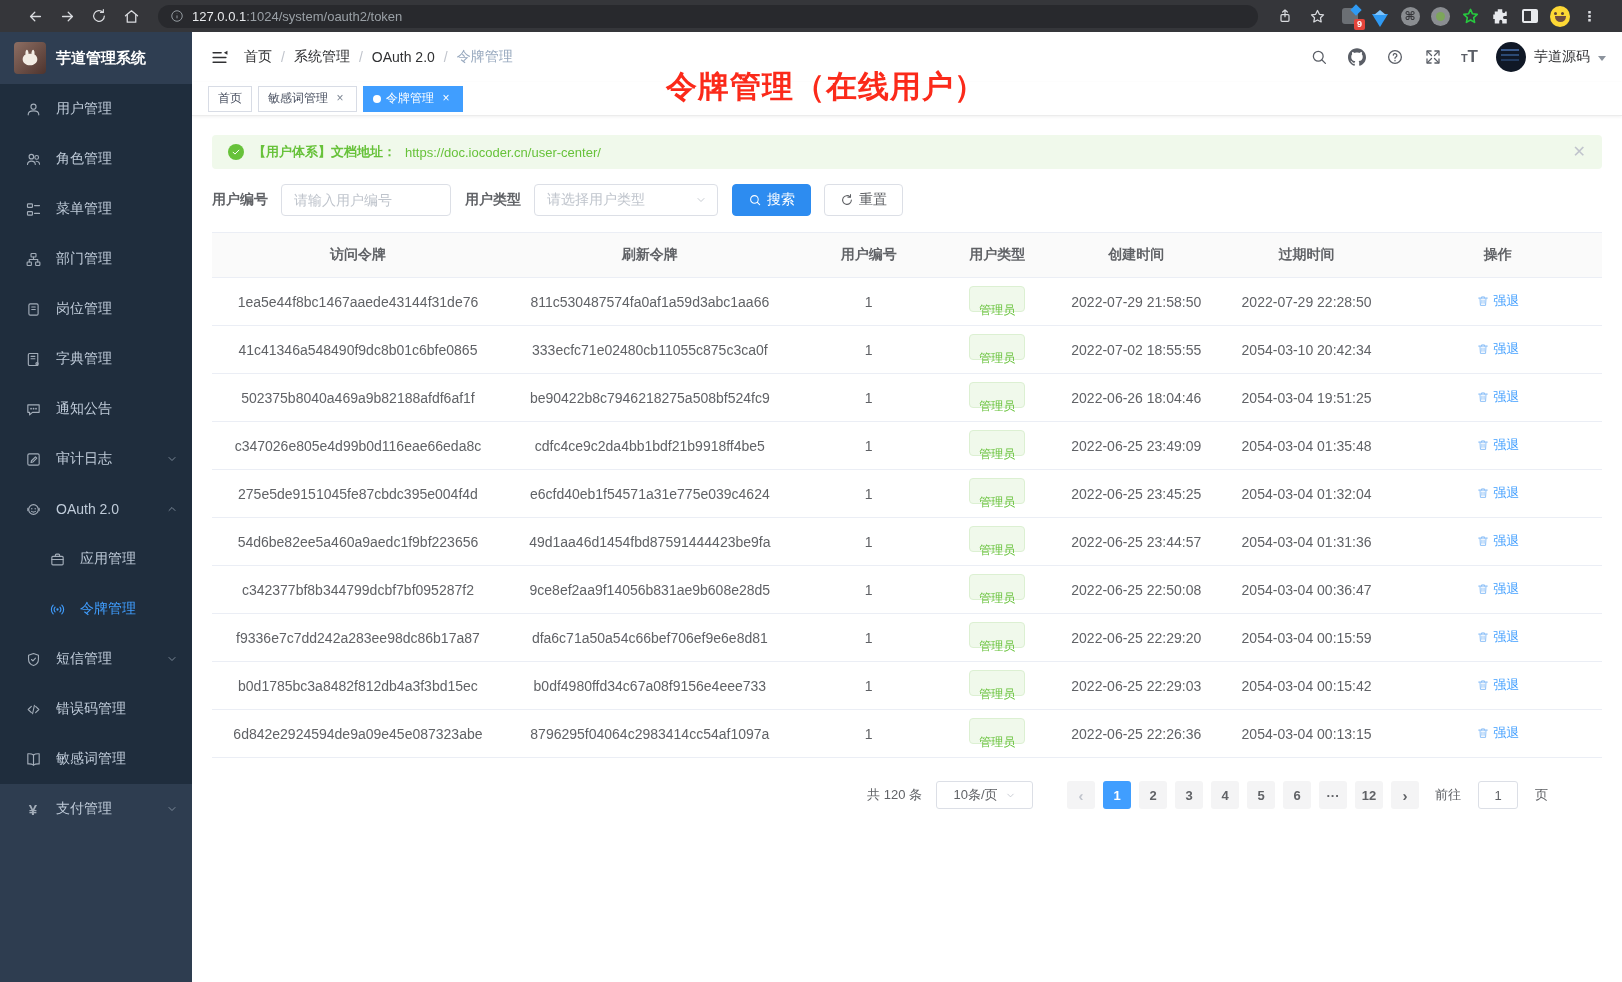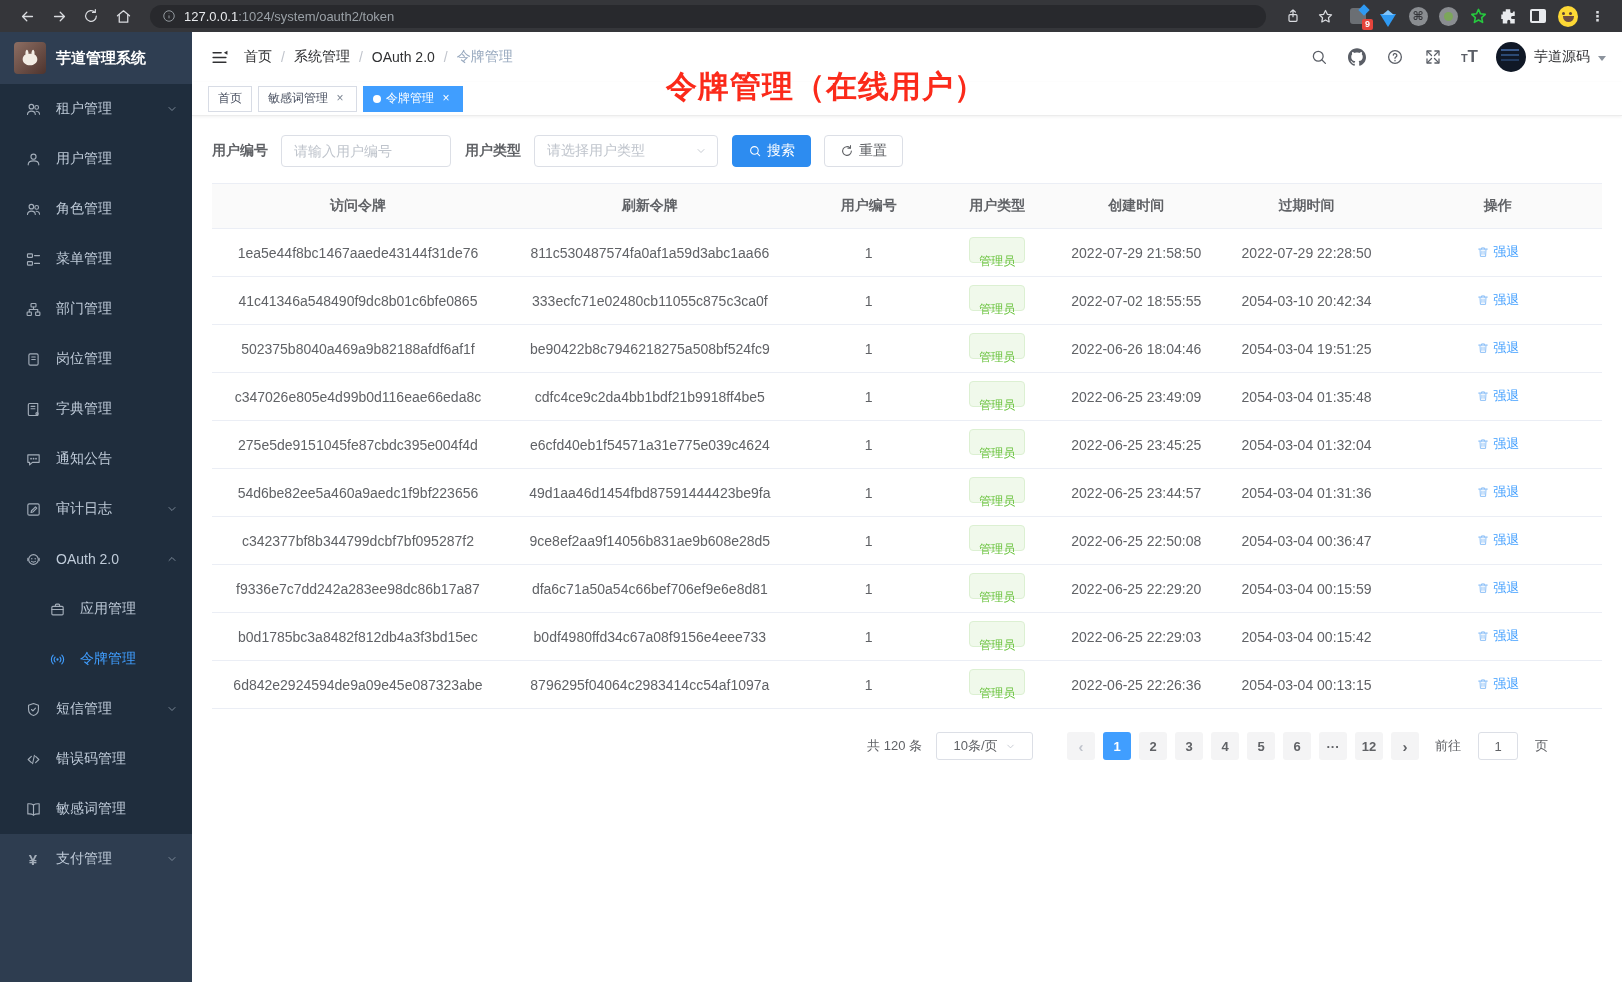--- a/index.html
+++ b/index.html
@@ -1,21 +1,21 @@
 <!DOCTYPE html>
 <html><head>
 <meta charset="utf-8">
 <style>
   *{box-sizing:border-box;margin:0;padding:0}
   html,body{width:1622px;height:982px;overflow:hidden}
   body{font-family:"Liberation Sans","DejaVu Sans",sans-serif;position:relative;background:#fff;font-size:14px}
   svg{display:block}
 
   
-  .browser-bar{height:32px;background:#35363a;display:flex;align-items:center;padding:0 14px;gap:6px}
+  .browser-bar{height:32px;background:#35363a;display:flex;align-items:center;padding:0 22px;gap:6px}
   .bicon{width:26px;height:26px;display:flex;align-items:center;justify-content:center;color:#dadce0;flex:0 0 auto;border-radius:50%}
   .bicon svg{stroke:#dadce0;fill:none;stroke-width:1.8;stroke-linecap:round;stroke-linejoin:round}
   .url-pill{flex:1;height:23px;margin:0 8px;background:#28292d;border-radius:12px;display:flex;align-items:center;padding:0 12px;gap:8px;min-width:0}
   .url-pill svg{stroke:#9aa0a6;fill:none;stroke-width:1.6}
   .url-text{font-size:13px;white-space:nowrap;overflow:hidden}
   .url-domain{color:#e8eaed}
   .url-path{color:#9aa0a6}
   .ext-strip{display:flex;align-items:center;gap:10px;padding-left:4px}
   .ext{position:relative;width:20px;height:20px;display:flex;align-items:center;justify-content:center}
   .badge{position:absolute;right:-5px;bottom:-4px;background:#e5443b;color:#fff;font-size:9px;line-height:11px;padding:0 3px;border-radius:2px;font-weight:bold}
@@ -212,36 +212,20 @@
         <svg width="22" height="22" viewBox="0 0 24 24" style="fill:#f2ece4">
             <path d="M8.5 3c1 0 1.9 2.2 2 4.5.5-.1 1-.1 1.5-.1s1 0 1.5.1c.1-2.3 1-4.5 2-4.5s1.8 2.8 1.4 5.3c1.9 1.1 3.1 2.9 3.1 5 0 3.7-3.6 6.7-8 6.7s-8-3-8-6.7c0-2.1 1.2-3.9 3.1-5C6.7 5.8 7.5 3 8.5 3z"></path>
           </svg>
       </span>
       <span class="logo-title">芋道管理系统</span>
     </div>
     <nav class="menu">
         <div class="menu-item">
           <span class="mi-icon">
             <svg viewBox="0 0 24 24">
-              <circle cx="9" cy="8" r="3.2"></circle>
-              <path d="M3.5 19c0-3 2.5-4.8 5.5-4.8s5.5 1.8 5.5 4.8"></path>
-              <circle cx="16.5" cy="9" r="2.6"></circle>
-              <path d="M15.8 14.4c2.6.3 4.7 1.9 4.7 4.3"></path>
-            </svg>
-          </span>
-          <span>租户管理</span>
-          <span class="mi-arrow down">
-            <svg viewBox="0 0 24 24">
-              <path d="M6 9l6 6 6-6"></path>
-            </svg>
-          </span>
-        </div>
-        <div class="menu-item">
-          <span class="mi-icon">
-            <svg viewBox="0 0 24 24">
               <circle cx="12" cy="8" r="3.6"></circle>
               <path d="M4.5 19.5c0-3.5 3.4-5.5 7.5-5.5s7.5 2 7.5 5.5"></path>
             </svg>
           </span>
           <span>用户管理</span>
         </div>
         <div class="menu-item">
           <span class="mi-icon">
             <svg viewBox="0 0 24 24">
               <circle cx="9" cy="8" r="3.2"></circle>
@@ -462,20 +446,30 @@
           <span class="tag-close">×</span>
         </span>
         <span class="tag-item active">
           <span class="tag-dot"></span>
           <span>令牌管理</span>
           <span class="tag-close">×</span>
         </span>
       </div>
 
     <section class="content">
+      <div class="alert">
+        <span class="alert-check">
+            <svg viewBox="0 0 24 24">
+              <path d="M5 12.5l4.5 4.5L19 7.5"></path>
+            </svg>
+          </span>
+        <span class="alert-text">【用户体系】文档地址：</span>
+        <a class="alert-link">https://doc.iocoder.cn/user-center/</a>
+        <span class="alert-close">✕</span>
+      </div>
 
       <div class="filter-row">
         <span class="f-label">用户编号</span>
         <input class="f-input" placeholder="请输入用户编号" style="">
         <span class="f-label">用户类型</span>
         <div class="f-select">
           <span>请选择用户类型</span>
           <svg viewBox="0 0 24 24">
               <path d="M6 9l6 6 6-6"></path>
             </svg>

